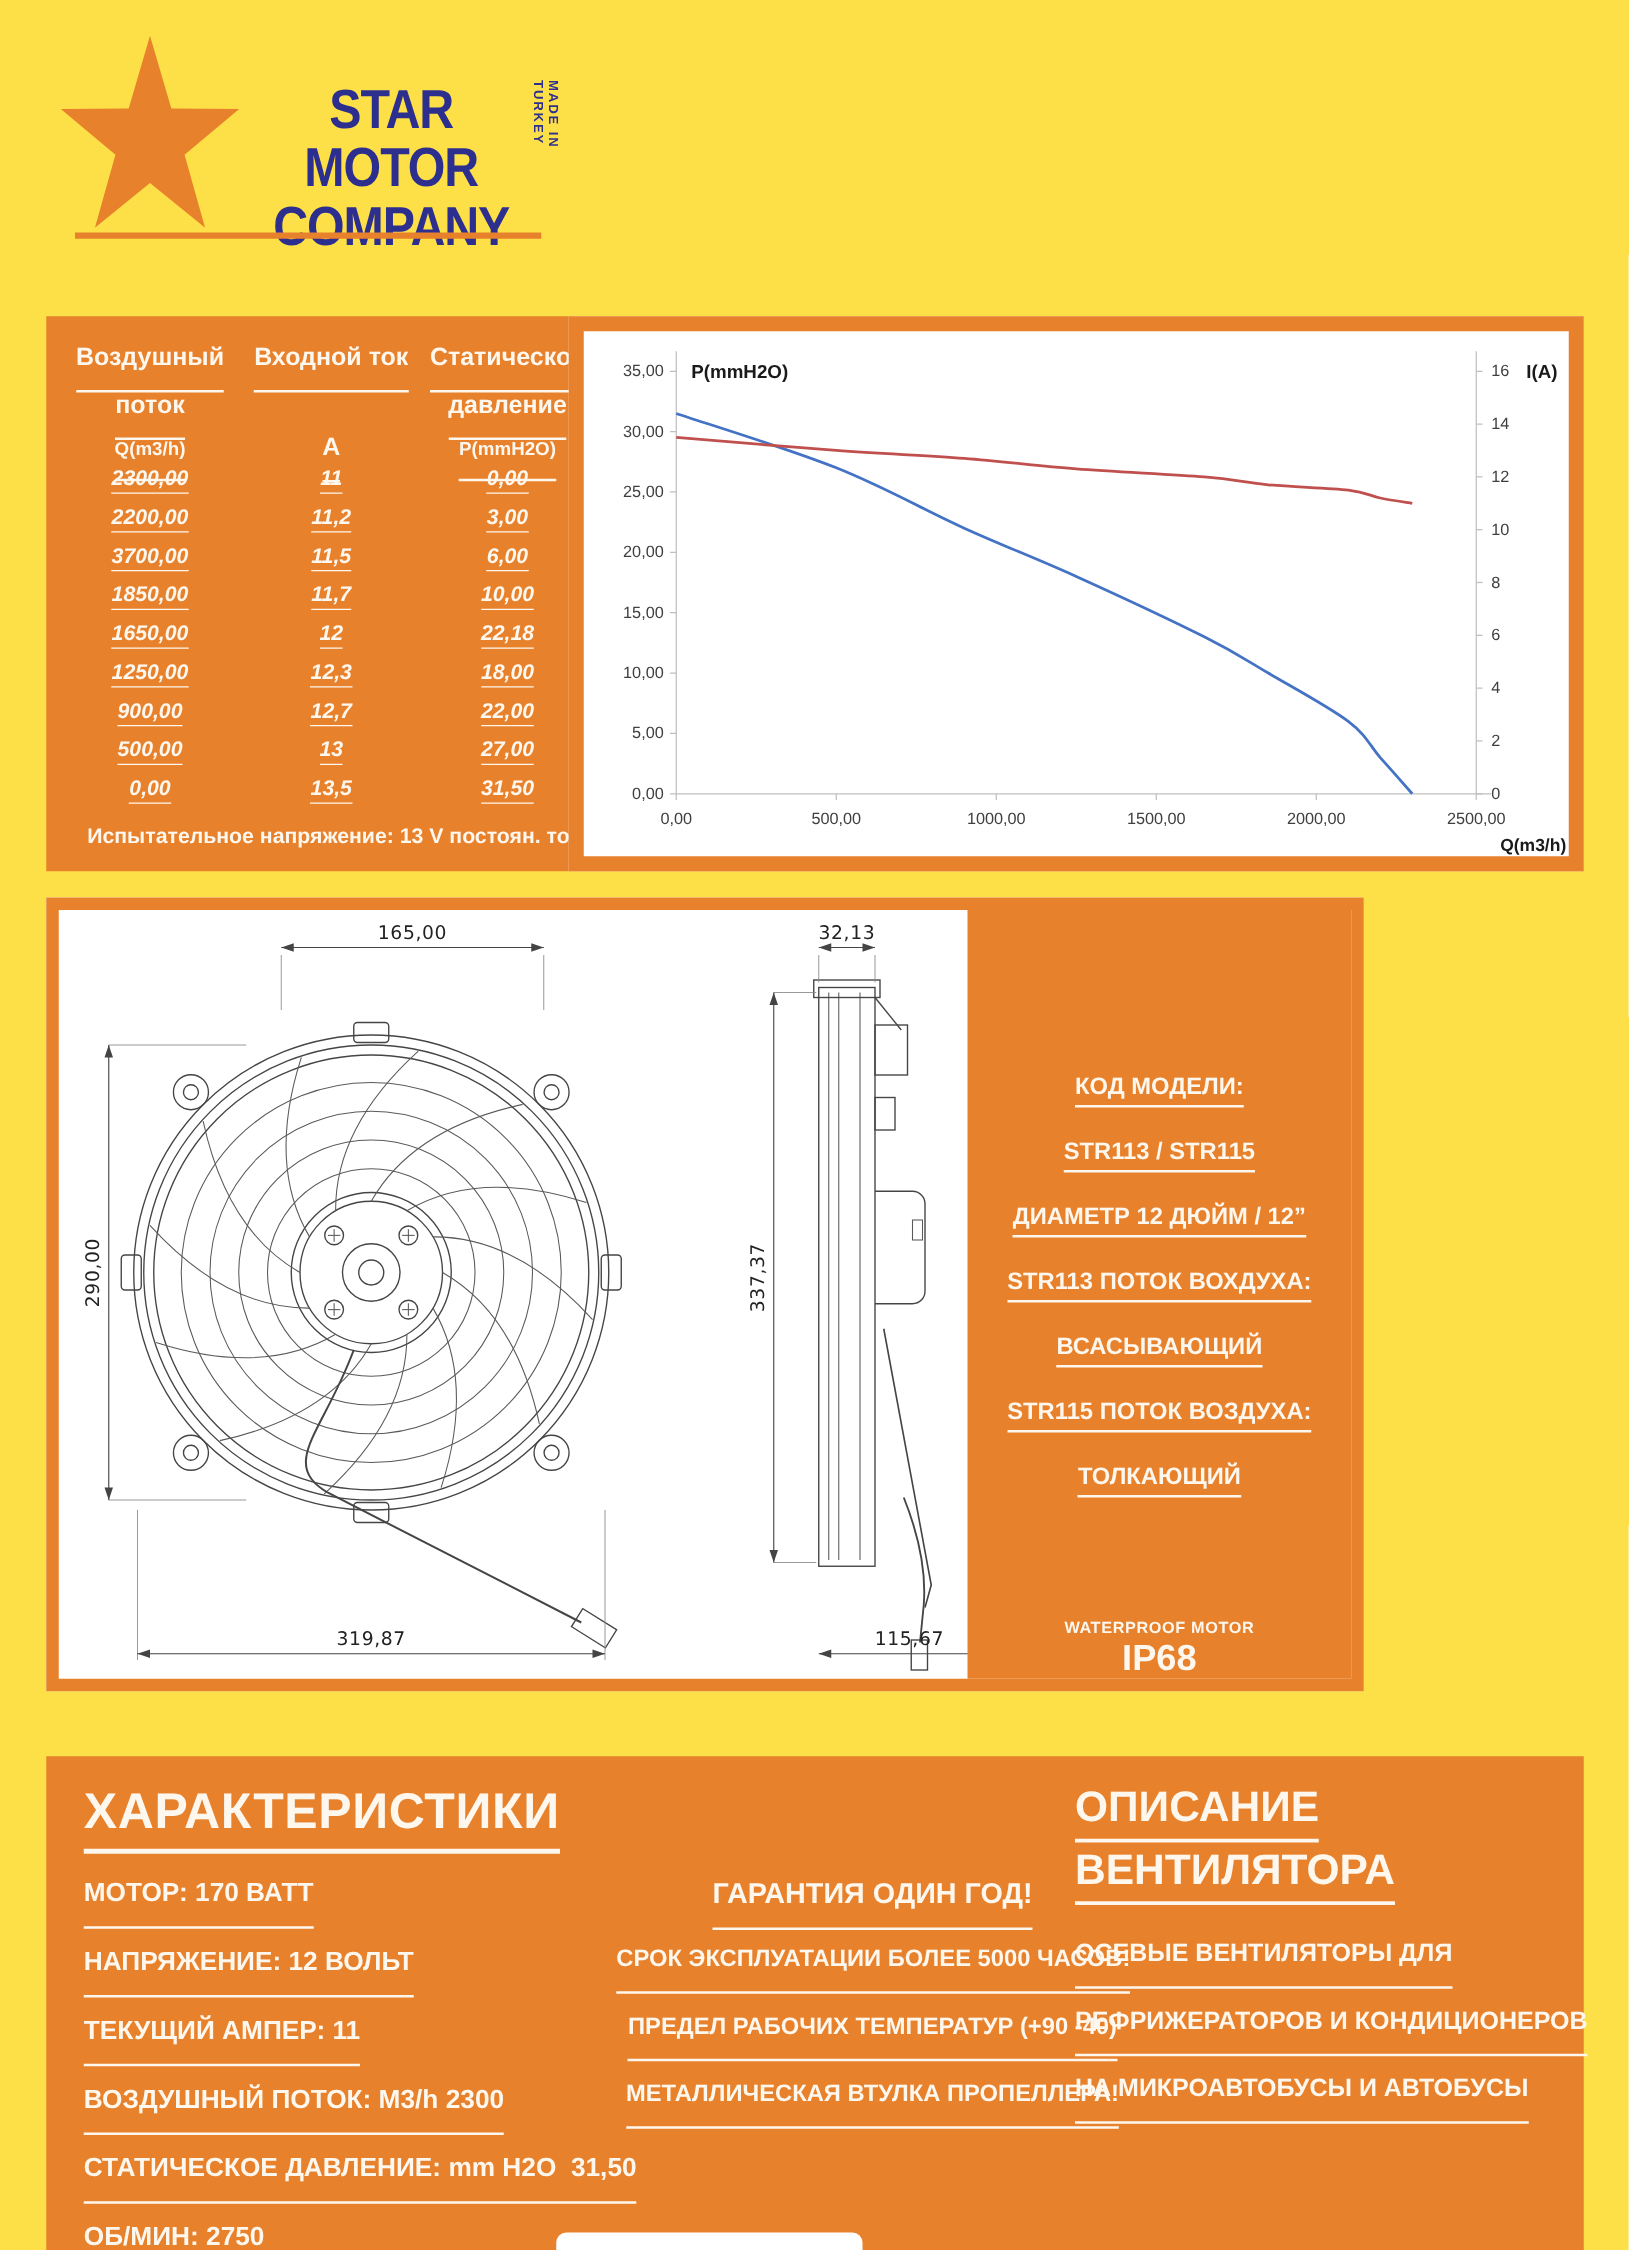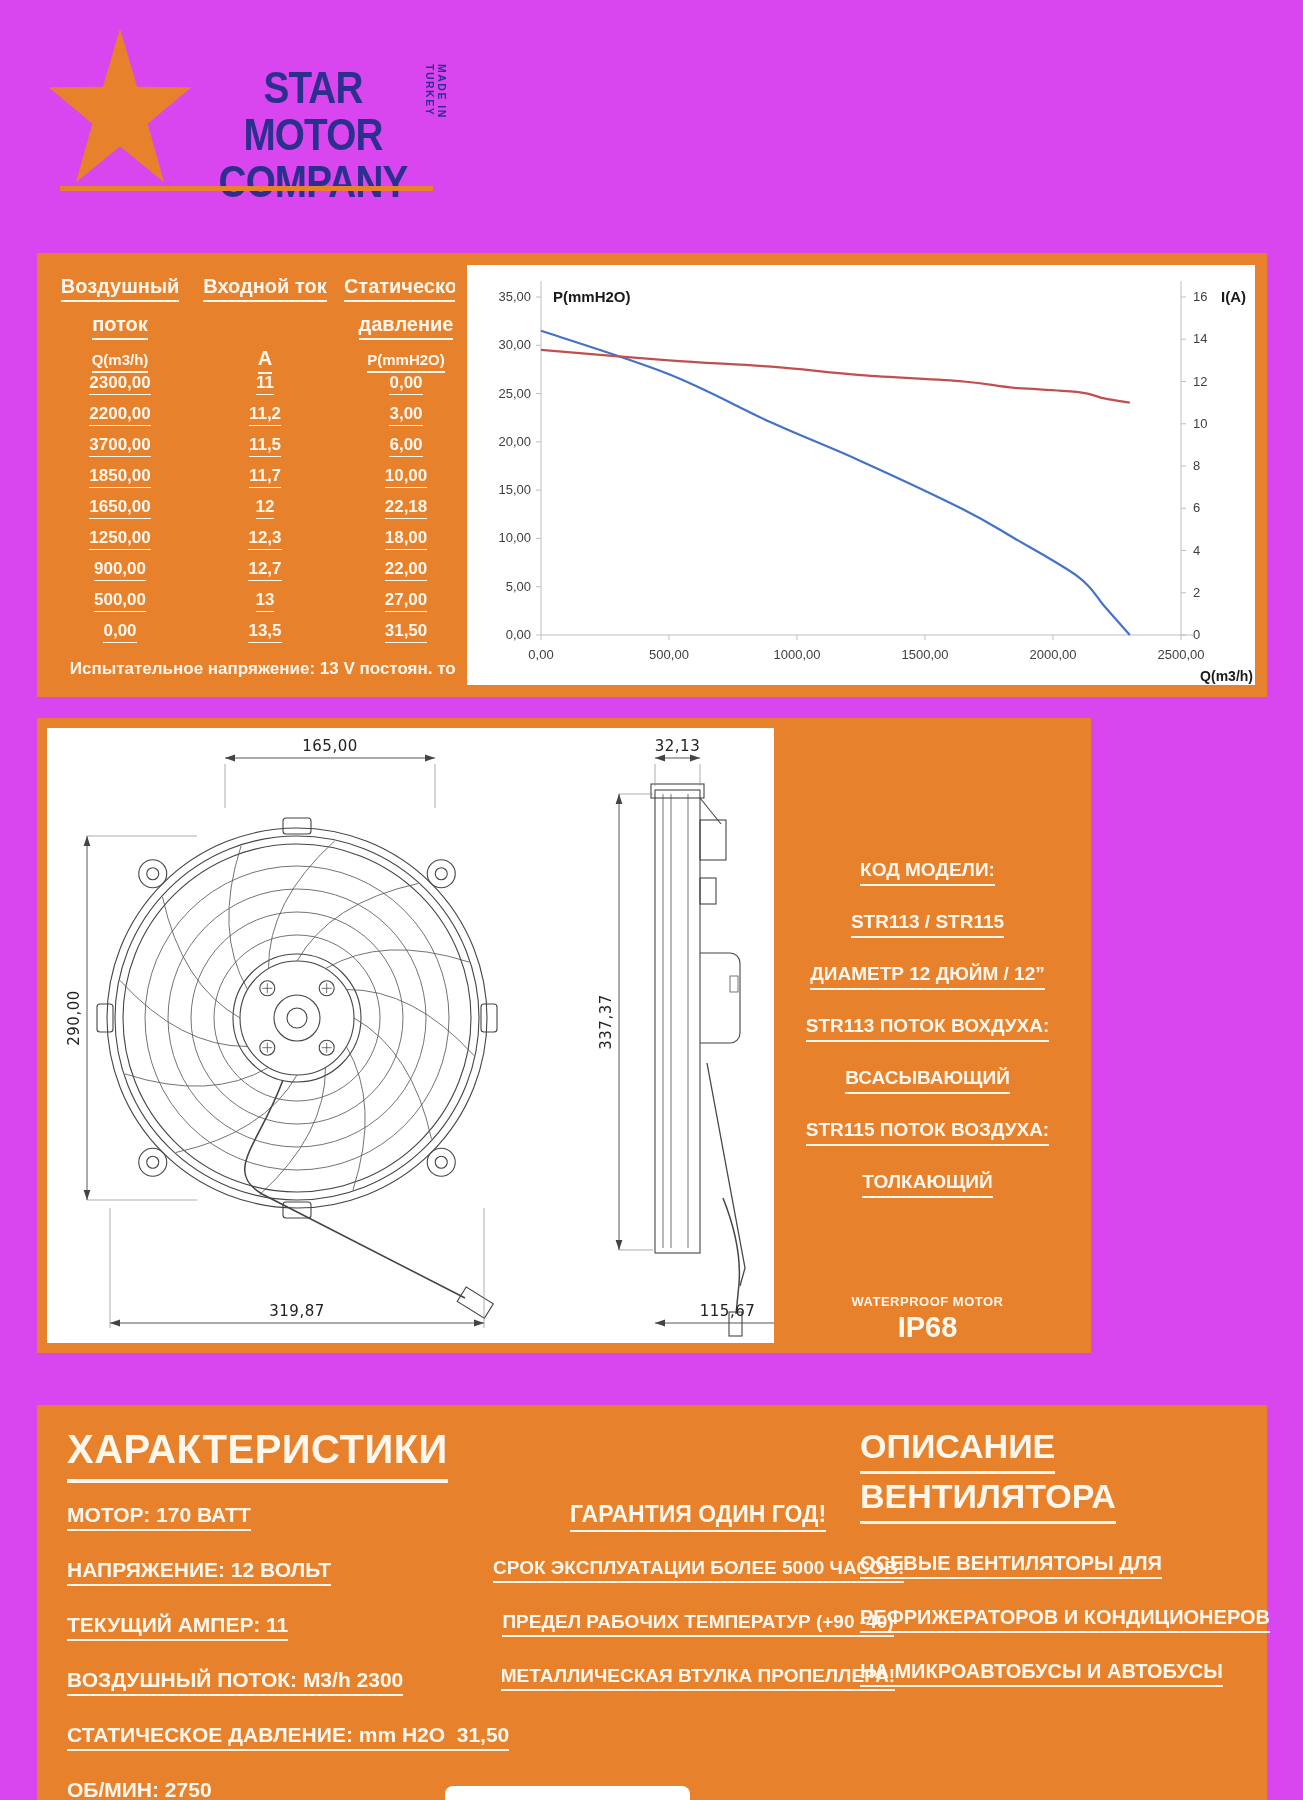--- a/index.html
+++ b/index.html
@@ -1,41 +1,41 @@
 <!DOCTYPE html>
 <html><head>
 <meta charset="utf-8">
 <style>
   html,body{margin:0;padding:0;background:#fff;}
   *{box-sizing:border-box;}
-  #page{position:relative;width:1303px;height:1800px;background:#d946ef;
+  #page{position:relative;width:1303px;height:1800px;background:#fde047;
         font-family:"Liberation Sans",sans-serif;overflow:hidden;}
   .abs{position:absolute;}
   .orange{background:#E8812C;}
   .wtxt{color:#FDF7EE;font-weight:bold;}
-  .u{border-bottom:2px solid currentColor;padding-bottom:3px;white-space:nowrap;}
+  .u{border-bottom:2px solid currentColor;padding-bottom:15px;white-space:nowrap;}
 
   
   #logo-text{left:193px;top:64px;width:240px;text-align:center;color:#2D2F8F;
              font-weight:bold;font-size:44px;line-height:47px;letter-spacing:-1px;
              transform:scaleX(.88);}
   #made-in{left:424px;top:64px;height:110px;writing-mode:vertical-rl;color:#2D2F8F;
            font-weight:bold;font-size:10.5px;letter-spacing:1.5px;}
   #logo-underline{left:60px;top:186px;width:373px;height:5px;background:#E8812C;}
   #banner{left:445px;top:47px;width:678px;height:131px;display:flex;align-items:center;}
   #dia-title{font-size:64px;font-weight:bold;color:#fff;margin-left:12px;letter-spacing:-1px;}
   #product-title{margin-left:auto;margin-right:22px;text-align:center;color:#fff;
                  font-weight:bold;font-size:27px;line-height:34px;}
 
   
   #data-section{left:37px;top:253px;width:1230px;height:444px;}
   .col-line{position:absolute;text-align:center;font-size:20px;}
   .col-unit{position:absolute;text-align:center;font-size:15px;}
   .spec-col{position:absolute;top:120px;}
-  .spec-cell{height:31px;text-align:center;font-size:17px;font-weight:bold;color:#FDF7EE;}
+  .spec-cell{height:31px;text-align:center;font-size:17px;font-weight:bold;color:#FDF7EE;font-style:italic;}
   .spec-cell .u{border-bottom-width:1.5px;padding-bottom:2px;}
   #spec-footnote{left:20px;top:406px;width:420px;text-align:center;font-size:17px;}
 
   
   #chart-box{left:418px;top:0;width:812px;height:444px;background:#fff;
              border:12px solid #E8812C;}
   #chart-svg{display:block;}
 
   
   #drawing-panel{left:37px;top:718px;width:1054px;height:635px;background:#fff;

